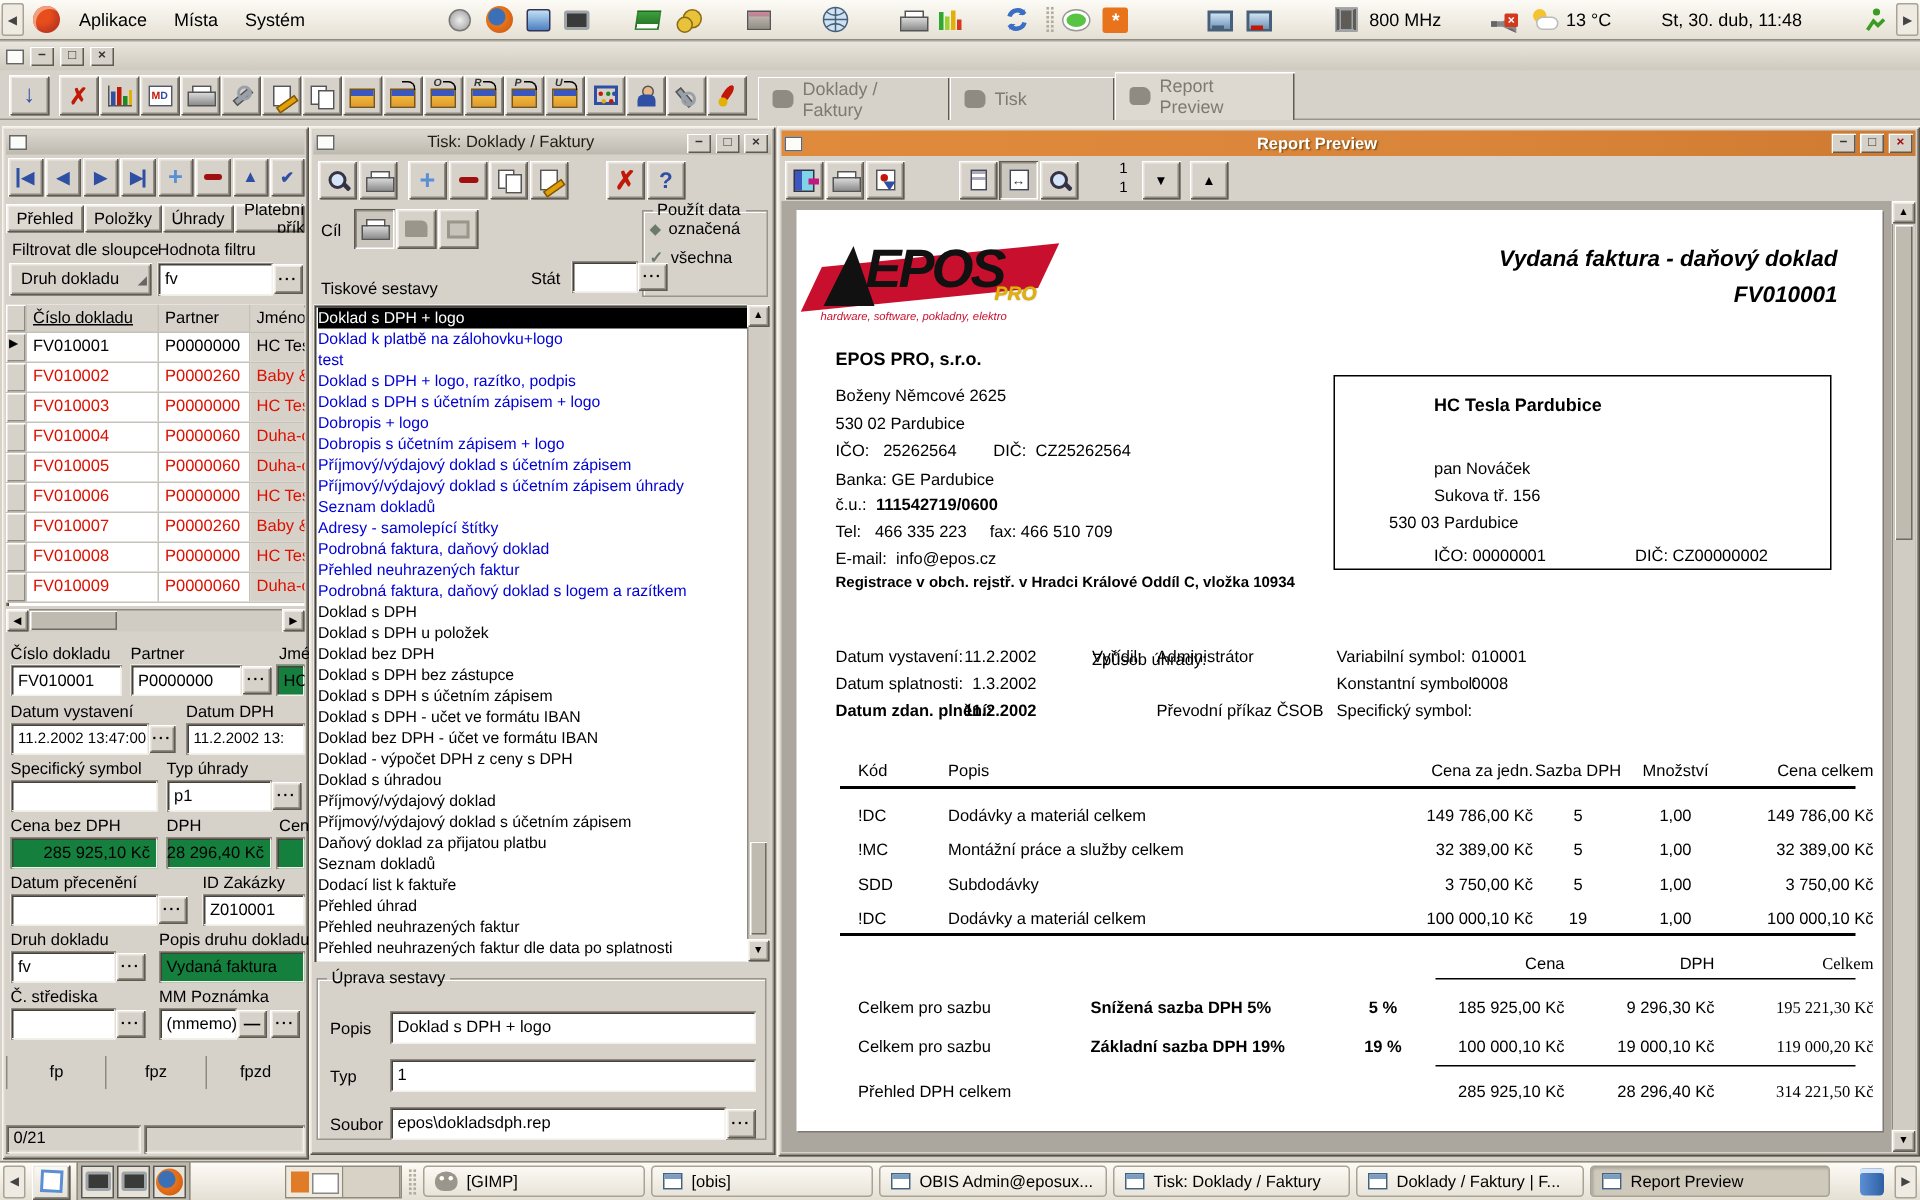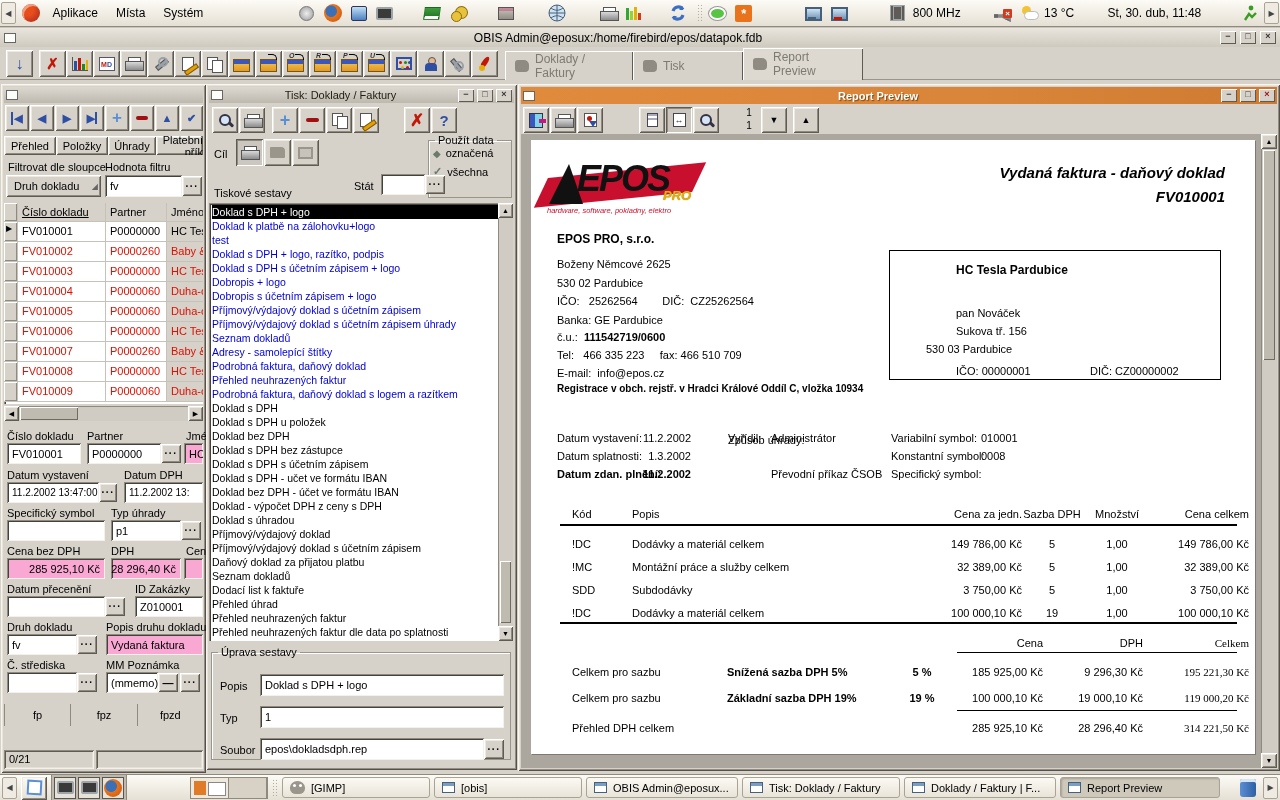--- a/index.html
+++ b/index.html
@@ -6,21 +6,21 @@
   html,body { width:1280px; height:800px; }
   body { font-family:"Liberation Sans",sans-serif; background:#444; }
   .screen { position:relative; width:1280px; height:800px; overflow:hidden; background:#C9C5BC; font-size:11px; color:#000; }
 
   
   .out { box-shadow: inset 1px 1px 0 #FFFFFF, inset -1px -1px 0 #5F5B53, inset 2px 2px 0 #EDE9E0, inset -2px -2px 0 #8F8A80; }
   .in  { box-shadow: inset 1px 1px 0 #8F8A80, inset -1px -1px 0 #F4F1EA, inset 2px 2px 0 #5F5B53, inset -2px -2px 0 #E4E0D7; }
   .btn { background:#D6D2CA; box-shadow: inset 1px 1px 0 #FFFFFF, inset -1px -1px 0 #5F5B53, inset 2px 2px 0 #EDE9E0, inset -2px -2px 0 #8F8A80; display:flex; align-items:center; justify-content:center; cursor:default; }
   .btn.pressed { background:#CBC7BE; box-shadow: inset 1px 1px 0 #5F5B53, inset -1px -1px 0 #FFFFFF, inset 2px 2px 0 #8F8A80; }
   .field { position:absolute; background:#fff; box-shadow: inset 1px 1px 0 #8F8A80, inset -1px -1px 0 #F4F1EA, inset 2px 2px 0 #45423C; display:flex; align-items:center; padding:0 5px; font-size:11px; white-space:nowrap; overflow:hidden; }
-  .field.ro { background:#f9a8d4; }
+  .field.ro { background:#15803d; }
   .dots { position:absolute; width:20px; height:20px; font-weight:bold; letter-spacing:1px; font-size:10px; }
   .lbl { position:absolute; font-size:11px; white-space:nowrap; }
 
   
   .panel { position:absolute; left:0; width:1280px; background:linear-gradient(#FDFBF6,#E5E0D4); display:flex; align-items:center; }
   .top-panel { top:0; height:27px; border-bottom:1px solid #8F8A7E; gap:4px; padding:0 1px; }
   .taskbar { top:774px; height:26px; border-top:1px solid #8F8A7E; gap:4px; padding:0 2px; }
   .panel-arrow { width:15px; height:22px; background:#EFEBE2; border:1px solid #A9A396; border-radius:2px; display:flex; align-items:center; justify-content:center; font-size:8px; color:#444; }
   .menu-item { font-size:12px; padding:2px 7px; }
   .pico { width:22px; height:22px; display:flex; align-items:center; justify-content:center; position:relative; flex:none; }
@@ -262,21 +262,20 @@
           <circle cx="9" cy="3" r="2.4" fill="#3A9D23"></circle>
           <path d="M3 15l4-6 3 3 4-4" stroke="#3A9D23" stroke-width="2.4" fill="none"></path>
         </svg>
       </div>
     <div class="panel-arrow">▶</div>
   </div>
 
   <div style="position:absolute;left:0;top:28px;width:1280px;height:746px;background:#D6D2CA;">
     <div style="position:absolute;left:0;top:0;width:1280px;height:19px;background:linear-gradient(#E9E5DC,#CFCAC0);display:flex;align-items:center;padding:0 4px;gap:4px;">
       <span class="wico"></span>
-      <span style="flex:1;text-align:center;font-size:12px;">OBIS Admin@eposux:/home/firebird/epos/datapok.fdb</span>
       <span class="cap">−</span>
       <span class="cap">□</span>
       <span class="cap">×</span>
     </div>
 
     <div class="mwbar" style="top:19px;">
       <div class="btn tbtn" style="left:6px">
           <span class="g-blue" style="font-size:16px">↓</span>
         </div>
       <div class="btn tbtn" style="left:39px">

